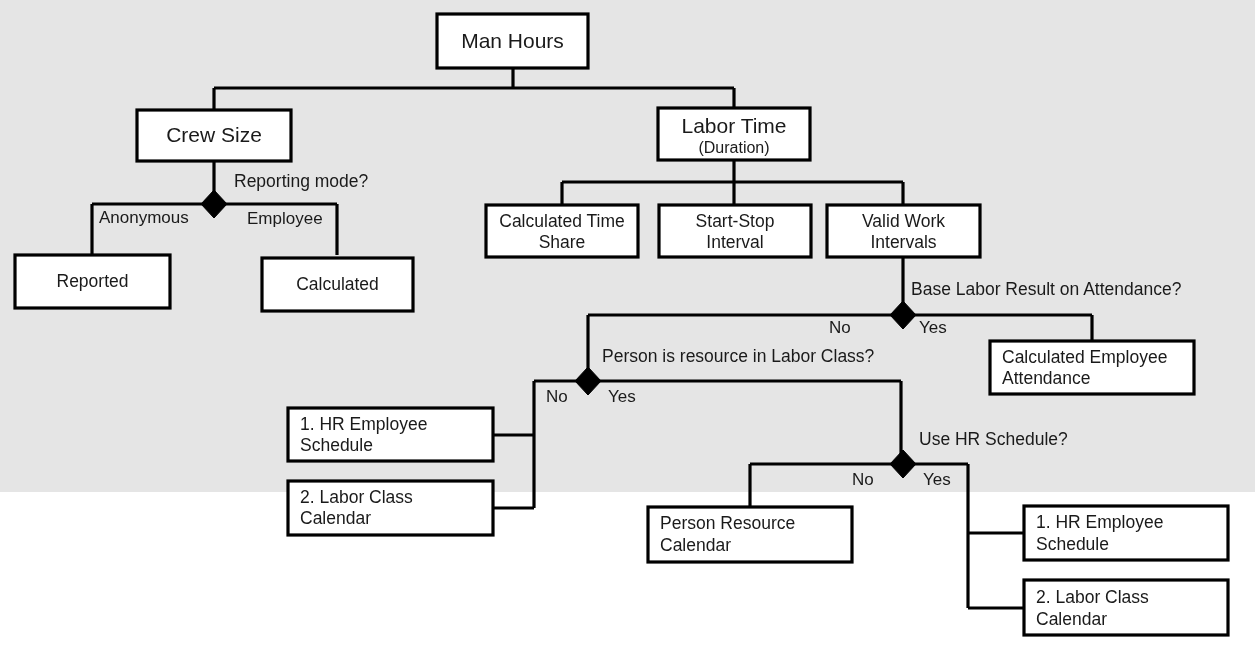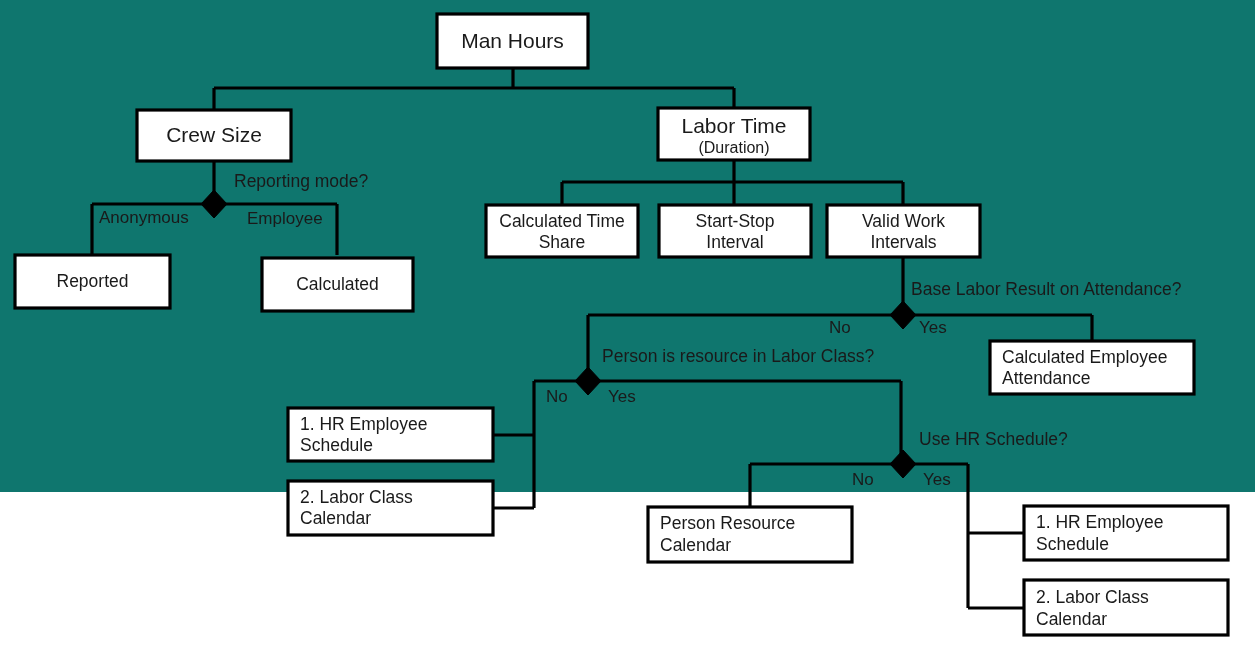--- a/index.html
+++ b/index.html
@@ -10,21 +10,21 @@
   body {
     width: 1255px;
     height: 661px;
     font-family: "Liberation Sans", sans-serif;
     overflow: hidden;
   }
   #diagram-root {
     position: relative;
     width: 1255px;
     height: 492px;
-    background: #0f766e;
+    background: #e5e5e5;
   }
   svg#flow {
     position: absolute;
     left: 0;
     top: 0;
     width: 1255px;
     height: 661px;
     display: block;
   }
   .node-rect {

